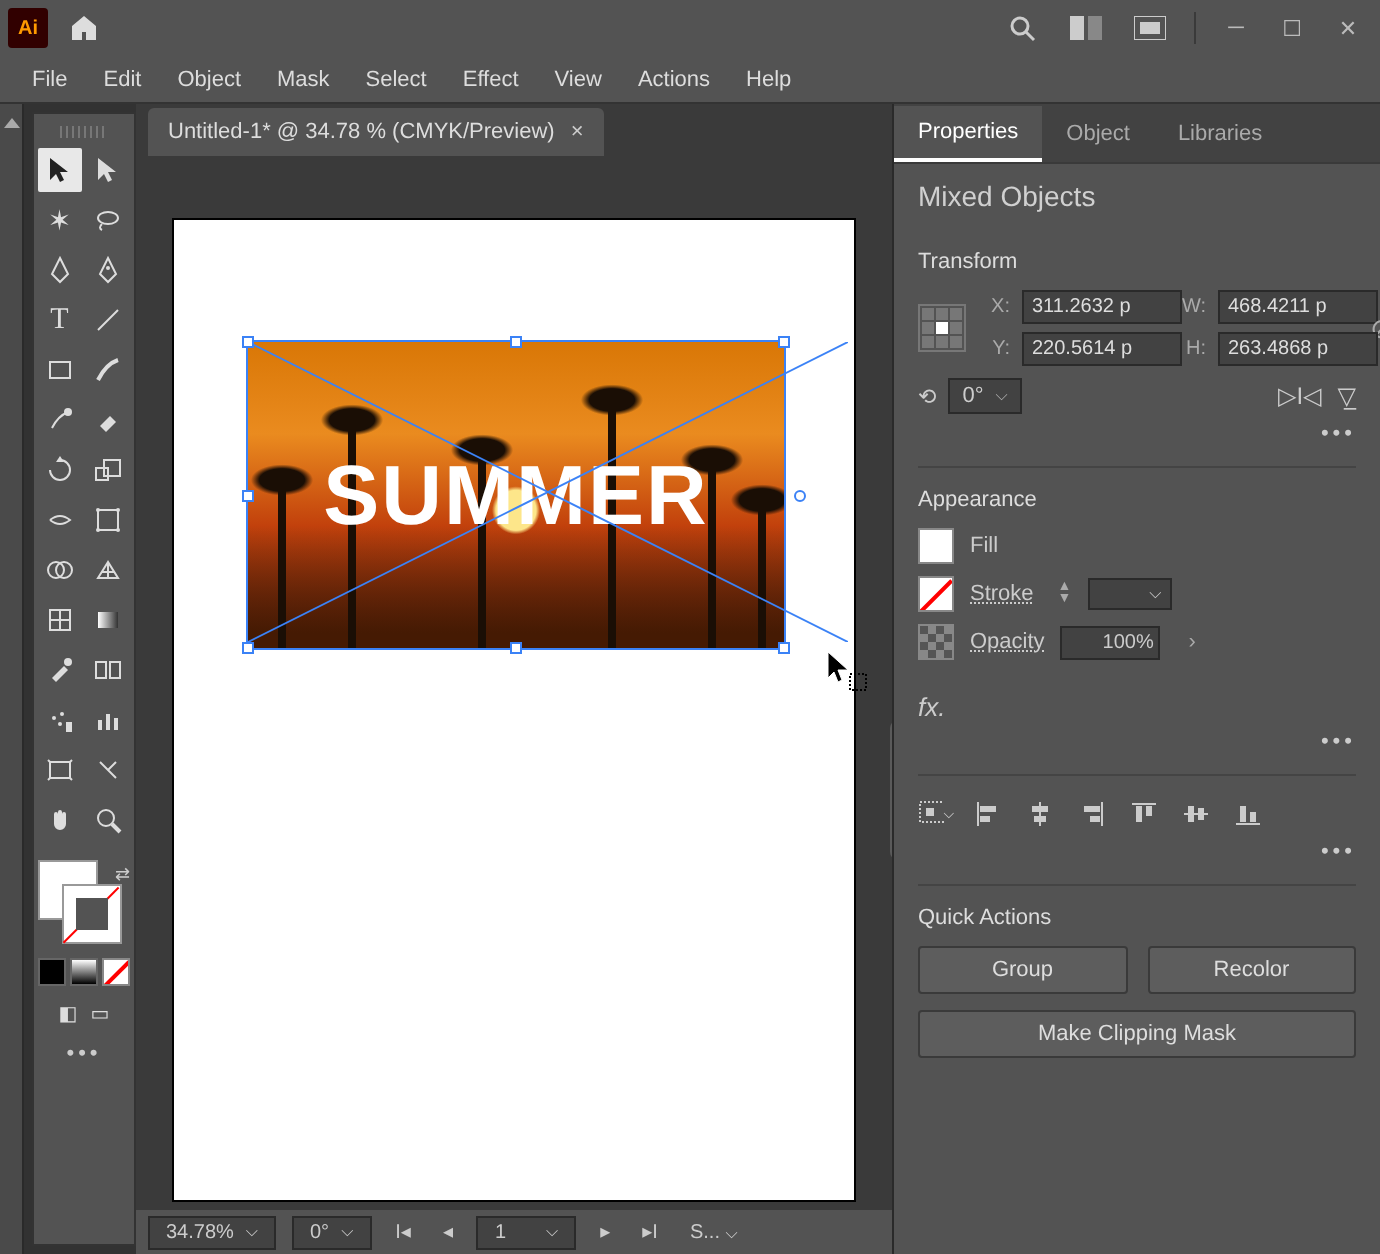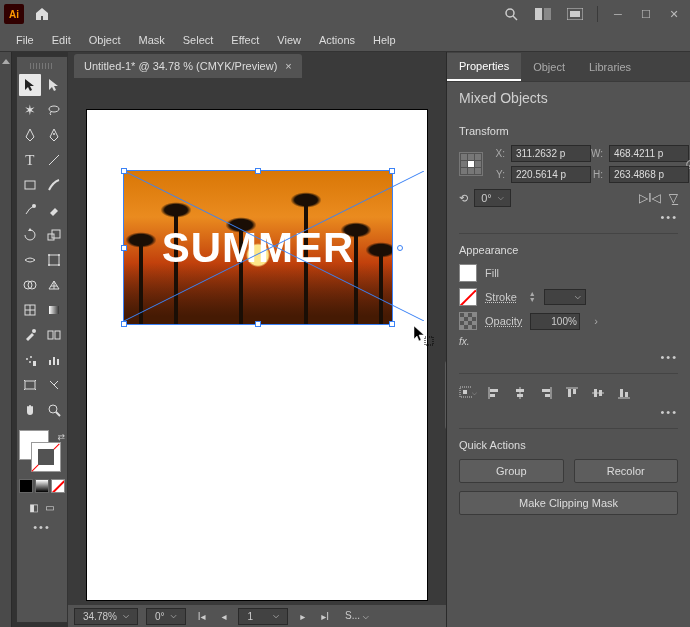--- a/index.html
+++ b/index.html
@@ -73,21 +73,21 @@
 .app-row{display:flex;align-items:center;gap:8px;margin-bottom:6px}
 .swatch{width:18px;height:18px;border:1px solid #888;background:#fff}
 .swatch.none{background:#fff;position:relative;overflow:hidden}
 .swatch.none::after{content:'';position:absolute;width:140%;height:2px;background:red;top:50%;left:-20%;transform:rotate(-45deg)}
 .swatch.checker{background:repeating-conic-gradient(#888 0 25%,#555 0 50%) 0 0/8px 8px}
 .stepper{display:flex;flex-direction:column;gap:0;margin-left:4px}
 .stepper span{font-size:7px;line-height:6px;color:#aaa;cursor:pointer}
 .wide-drop{background:#424242;border:1px solid #2a2a2a;width:42px;height:16px;display:flex;align-items:center}
 .wide-drop .caret{margin-left:auto;font-size:8px;padding-right:4px}
 .opacity-input{background:#424242;border:1px solid #2a2a2a;padding:2px 20px;width:50px;font-size:10px}
-.fx{font-style:italic;color:#ccc;font-size:10px;margin-top:6px}
+.fx{font-style:italic;color:#ccc;font-size:13px;margin-top:16px}
 .align-row{display:flex;gap:8px;margin-top:6px;color:#ccc;align-items:center}
 .align-ic{width:18px;height:18px;display:flex;align-items:center;justify-content:center;cursor:pointer}
 .qa-btns{display:flex;gap:10px;margin-top:6px}
 .qa-btn{flex:1;background:#5d5d5d;border:1px solid #3a3a3a;color:#ddd;padding:5px 0;text-align:center;cursor:pointer;font-size:11px;border-radius:2px}
 .qa-wide{width:100%;margin-top:8px}
 svg{display:block}
 .v-sep{width:1px;height:16px;background:#3a3a3a;margin:0 4px}
 </style>
 </head>
 <body>

